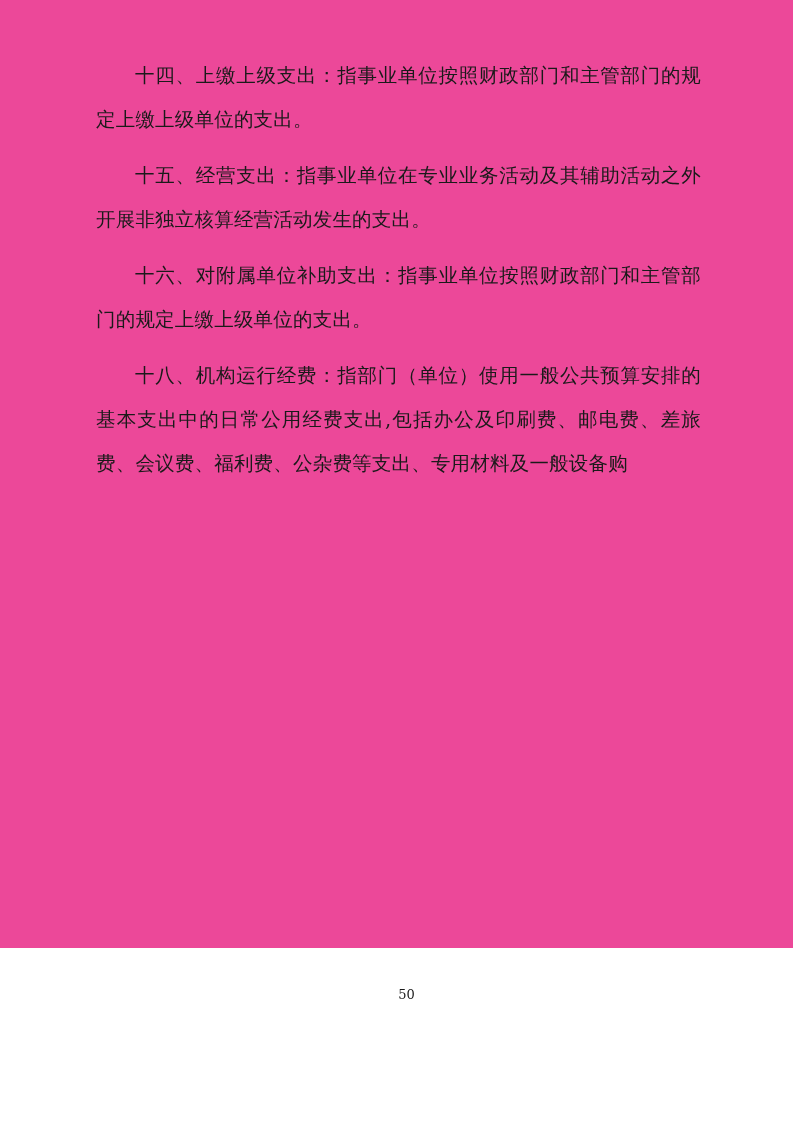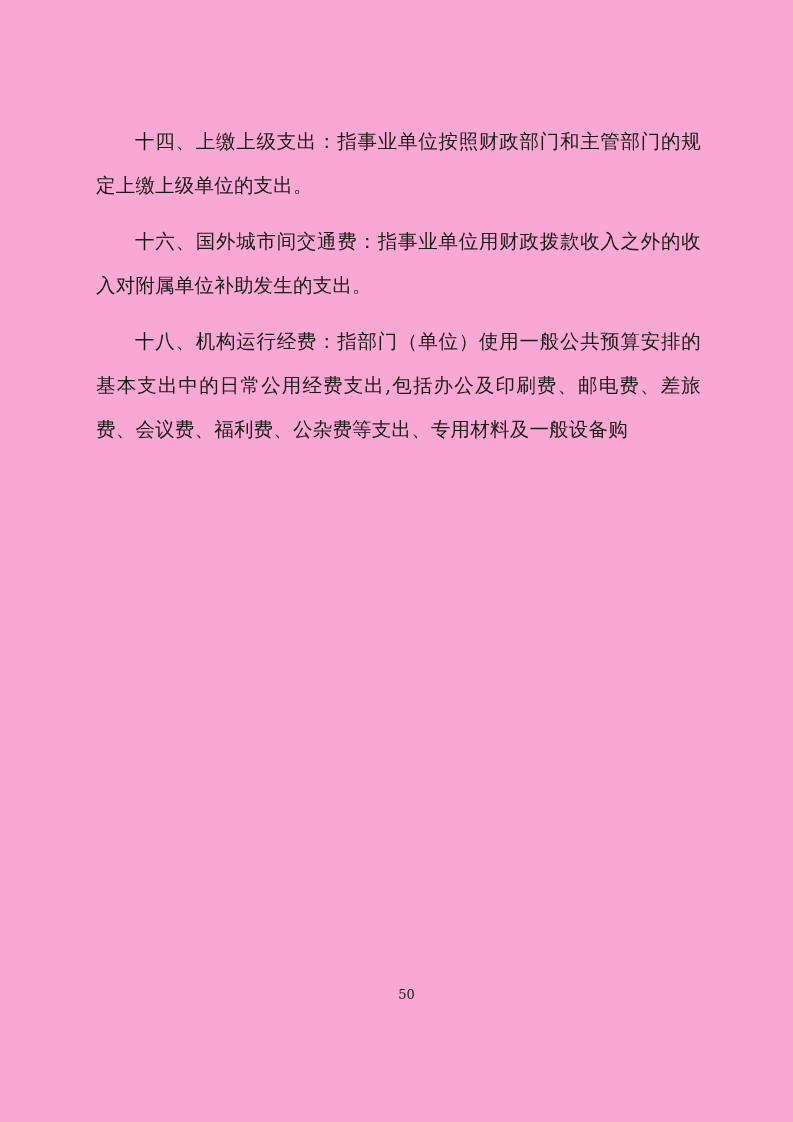--- a/index.html
+++ b/index.html
@@ -13,24 +13,24 @@
     position: relative;
     font-family: "DejaVu Serif", "Liberation Serif", serif;
     color: #1a1a1a;
     overflow: hidden;
   }
   .page {
     position: absolute;
     left: 0;
     top: 0;
     width: 793px;
-    height: 1122px;
+    height: 948px;
     box-sizing: border-box;
-    padding: 120px 92px 60px 96px;
-    background: #f9a8d4;
+    padding: 54px 92px 60px 96px;
+    background: #ec4899;
   }
   .body-text {
     font-size: 19.5px;
     line-height: 44px;
     text-align: justify;
     text-justify: inter-ideograph;
     letter-spacing: 0.2px;
   }
   p.para {
     margin: 0 0 12px 0;
@@ -50,18 +50,19 @@
     color: #1a1a1a;
     margin-left: 10px;
   }
 </style>
 </head>
 <body>
 
 <div class="page">
   <div class="body-text">
     <p class="para">十四、上缴上级支出：指事业单位按照财政部门和主管部门的规定上缴上级单位的支出。</p>
-    <p class="para">十六、国外城市间交通费：指事业单位用财政拨款收入之外的收入对附属单位补助发生的支出。</p>
+    <p class="para">十五、经营支出：指事业单位在专业业务活动及其辅助活动之外开展非独立核算经营活动发生的支出。</p>
+    <p class="para">十六、对附属单位补助支出：指事业单位按照财政部门和主管部门的规定上缴上级单位的支出。</p>
     <p class="para">十八、机构运行经费：指部门（单位）使用一般公共预算安排的基本支出中的日常公用经费支出,包括办公及印刷费、邮电费、差旅费、会议费、福利费、公杂费等支出、专用材料及一般设备购</p>
   </div>
 </div>
 
 <div class="page-number">50</div>
 
 </body></html>

